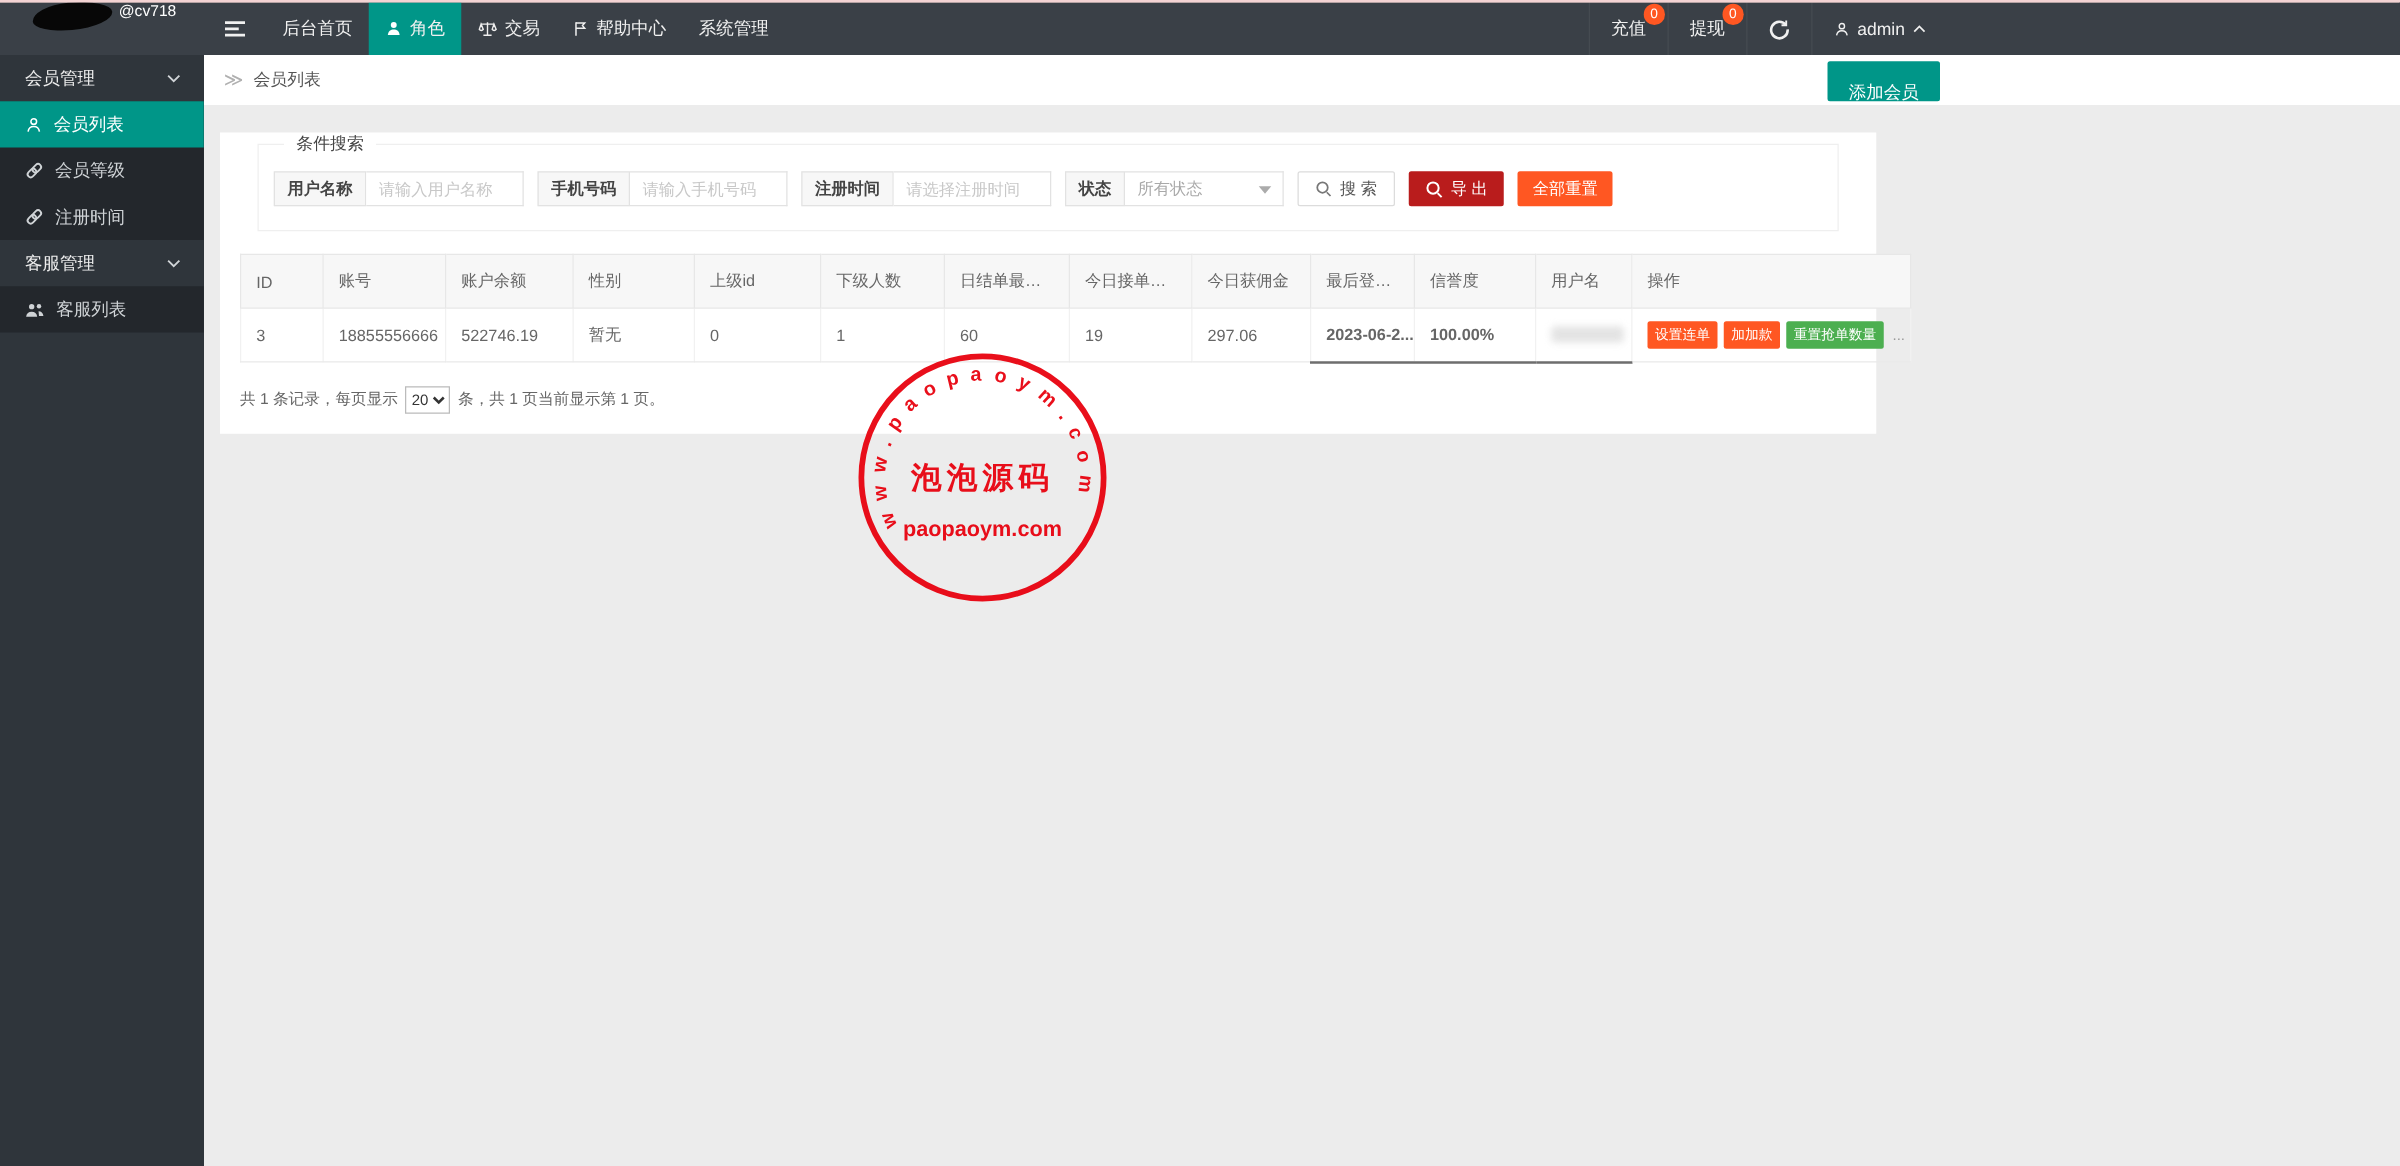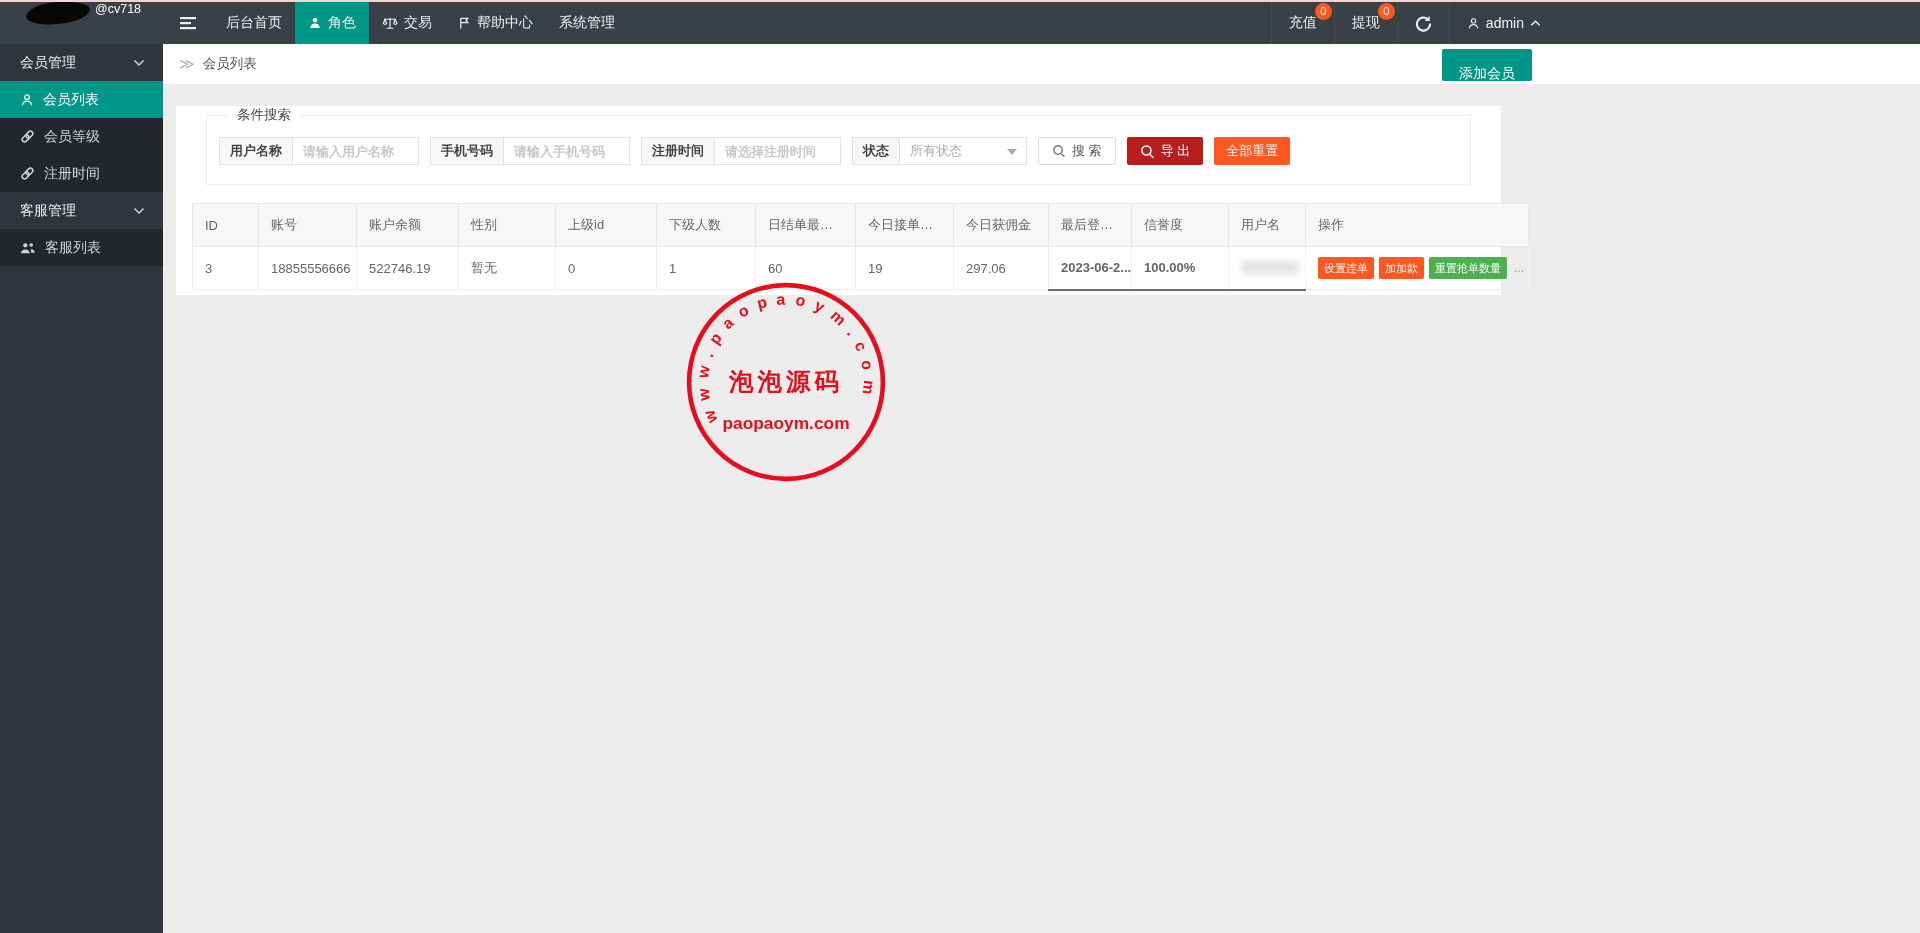--- a/index.html
+++ b/index.html
@@ -27,30 +27,30 @@
   .side-group-header .chev { margin-left:auto; }
   .side-items { background:#23272c; }
   .side-item { height:37px; display:flex; align-items:center; gap:9px; padding-left:20px; color:#cfd3d6; font-size:14px; cursor:pointer; }
   .side-item.active { background:#009688; color:#fff; }
 
   
   .main { margin-left:163px; padding-top:44px; }
   .crumb { background:#fff; height:40px; display:flex; align-items:center; padding:0 16px; position:relative; }
   .crumb-arrows { color:#b0b0b0; font-size:15px; margin-right:8px; }
   .crumb-title { color:#555; font-size:13.5px; }
-  .add-btn { position:absolute; right:388px; top:5px; height:31px; padding:16px 17px; background:#009688; color:#fff; border:none; border-radius:2px; font-size:14px; cursor:pointer; }
-
-  .card { width:1325px; margin:16px 0 0 13px; background:#fff; padding-bottom:4px; }
+  .add-btn { position:absolute; right:368px; top:5px; height:31px; padding:16px 17px; background:#009688; color:#fff; border:none; border-radius:2px; font-size:14px; cursor:pointer; }
+
+  .card { width:1325px; margin:16px 0 0 13px; background:#fff; padding-bottom:16px; }
 
   fieldset.search-set { margin:22px 30px 0; border:1px solid #efefef; padding:13px 12px 19px; }
   fieldset.search-set legend { font-size:13.5px; color:#444; padding:0 10px; margin-left:8px; }
   .form-row { display:flex; align-items:center; gap:11px; }
   .fgroup { display:flex; height:28px; }
   .addon { border:1px solid #e2e2e2; background:#f7f7f7; padding:0 10px; line-height:26px; font-size:13px; color:#444; white-space:nowrap;font-weight:bold; }
-  .fgroup input { border:1px solid #e2e2e2; border-left:none; padding:0 10px; width:126px; font-size:13px; color:#6d28d9; outline:none; height:28px;font-weight:bold; }
+  .fgroup input { border:1px solid #e2e2e2; border-left:none; padding:0 10px; width:126px; font-size:13px; color:#6d28d9; outline:none; height:28px; }
   .fgroup input::placeholder { color:#c8c8c8; }
   .fake-select { position:relative; width:127px; border:1px solid #e2e2e2; border-left:none; line-height:26px; padding:0 22px 0 10px; color:#a9a9a9; font-size:13px; cursor:pointer; }
   .fake-select .caret { position:absolute; right:9px; top:11px; width:0; height:0; border-left:5px solid transparent; border-right:5px solid transparent; border-top:6px solid #ababab; }
   .btn { height:28px; display:flex; align-items:center; gap:6px; font-size:13px; cursor:pointer; border-radius:2px; }
   .btn-search { background:#fff; border:1px solid #dcdcdc; color:#555; padding:0 13px; }
   .btn-export { background:#b91c1c; border:none; color:#fff; padding:0 13px;align-items:center; }
   .btn-reset { background:#ff5722; border:none; color:#fff; padding:0 12px; }
 
   
   table.member-table { border-collapse:collapse; table-layout:fixed; margin:18px 16px 0; width:1337px; font-size:13px; }
@@ -331,20 +331,27 @@
               <button class="a-btn a-orange">设置连单</button>
               <button class="a-btn a-orange">加加款</button>
               <button class="a-btn a-green">重置抢单数量</button>
               <span class="more-dots">...</span>
             </div>
           </td>
         </tr>
       </tbody>
     </table>
 
+    <div class="pager">
+      <span>共 1 条记录，每页显示</span>
+      <select>
+        <option selected="">20</option>
+      </select>
+      <span>条，共 1 页当前显示第 1 页。</span>
+    </div>
   </div>
 </main>
 
 <div class="stamp">
   <svg viewBox="0 0 200 200" width="204" height="206">
     <defs>
       <path id="arcp" d="M 31,132 A 76,76 0 1 1 169,132"></path>
     </defs>
     <g opacity="0.94">
       <circle cx="100" cy="100" r="95" fill="none" stroke="#e8000d" stroke-width="4.5"></circle>

